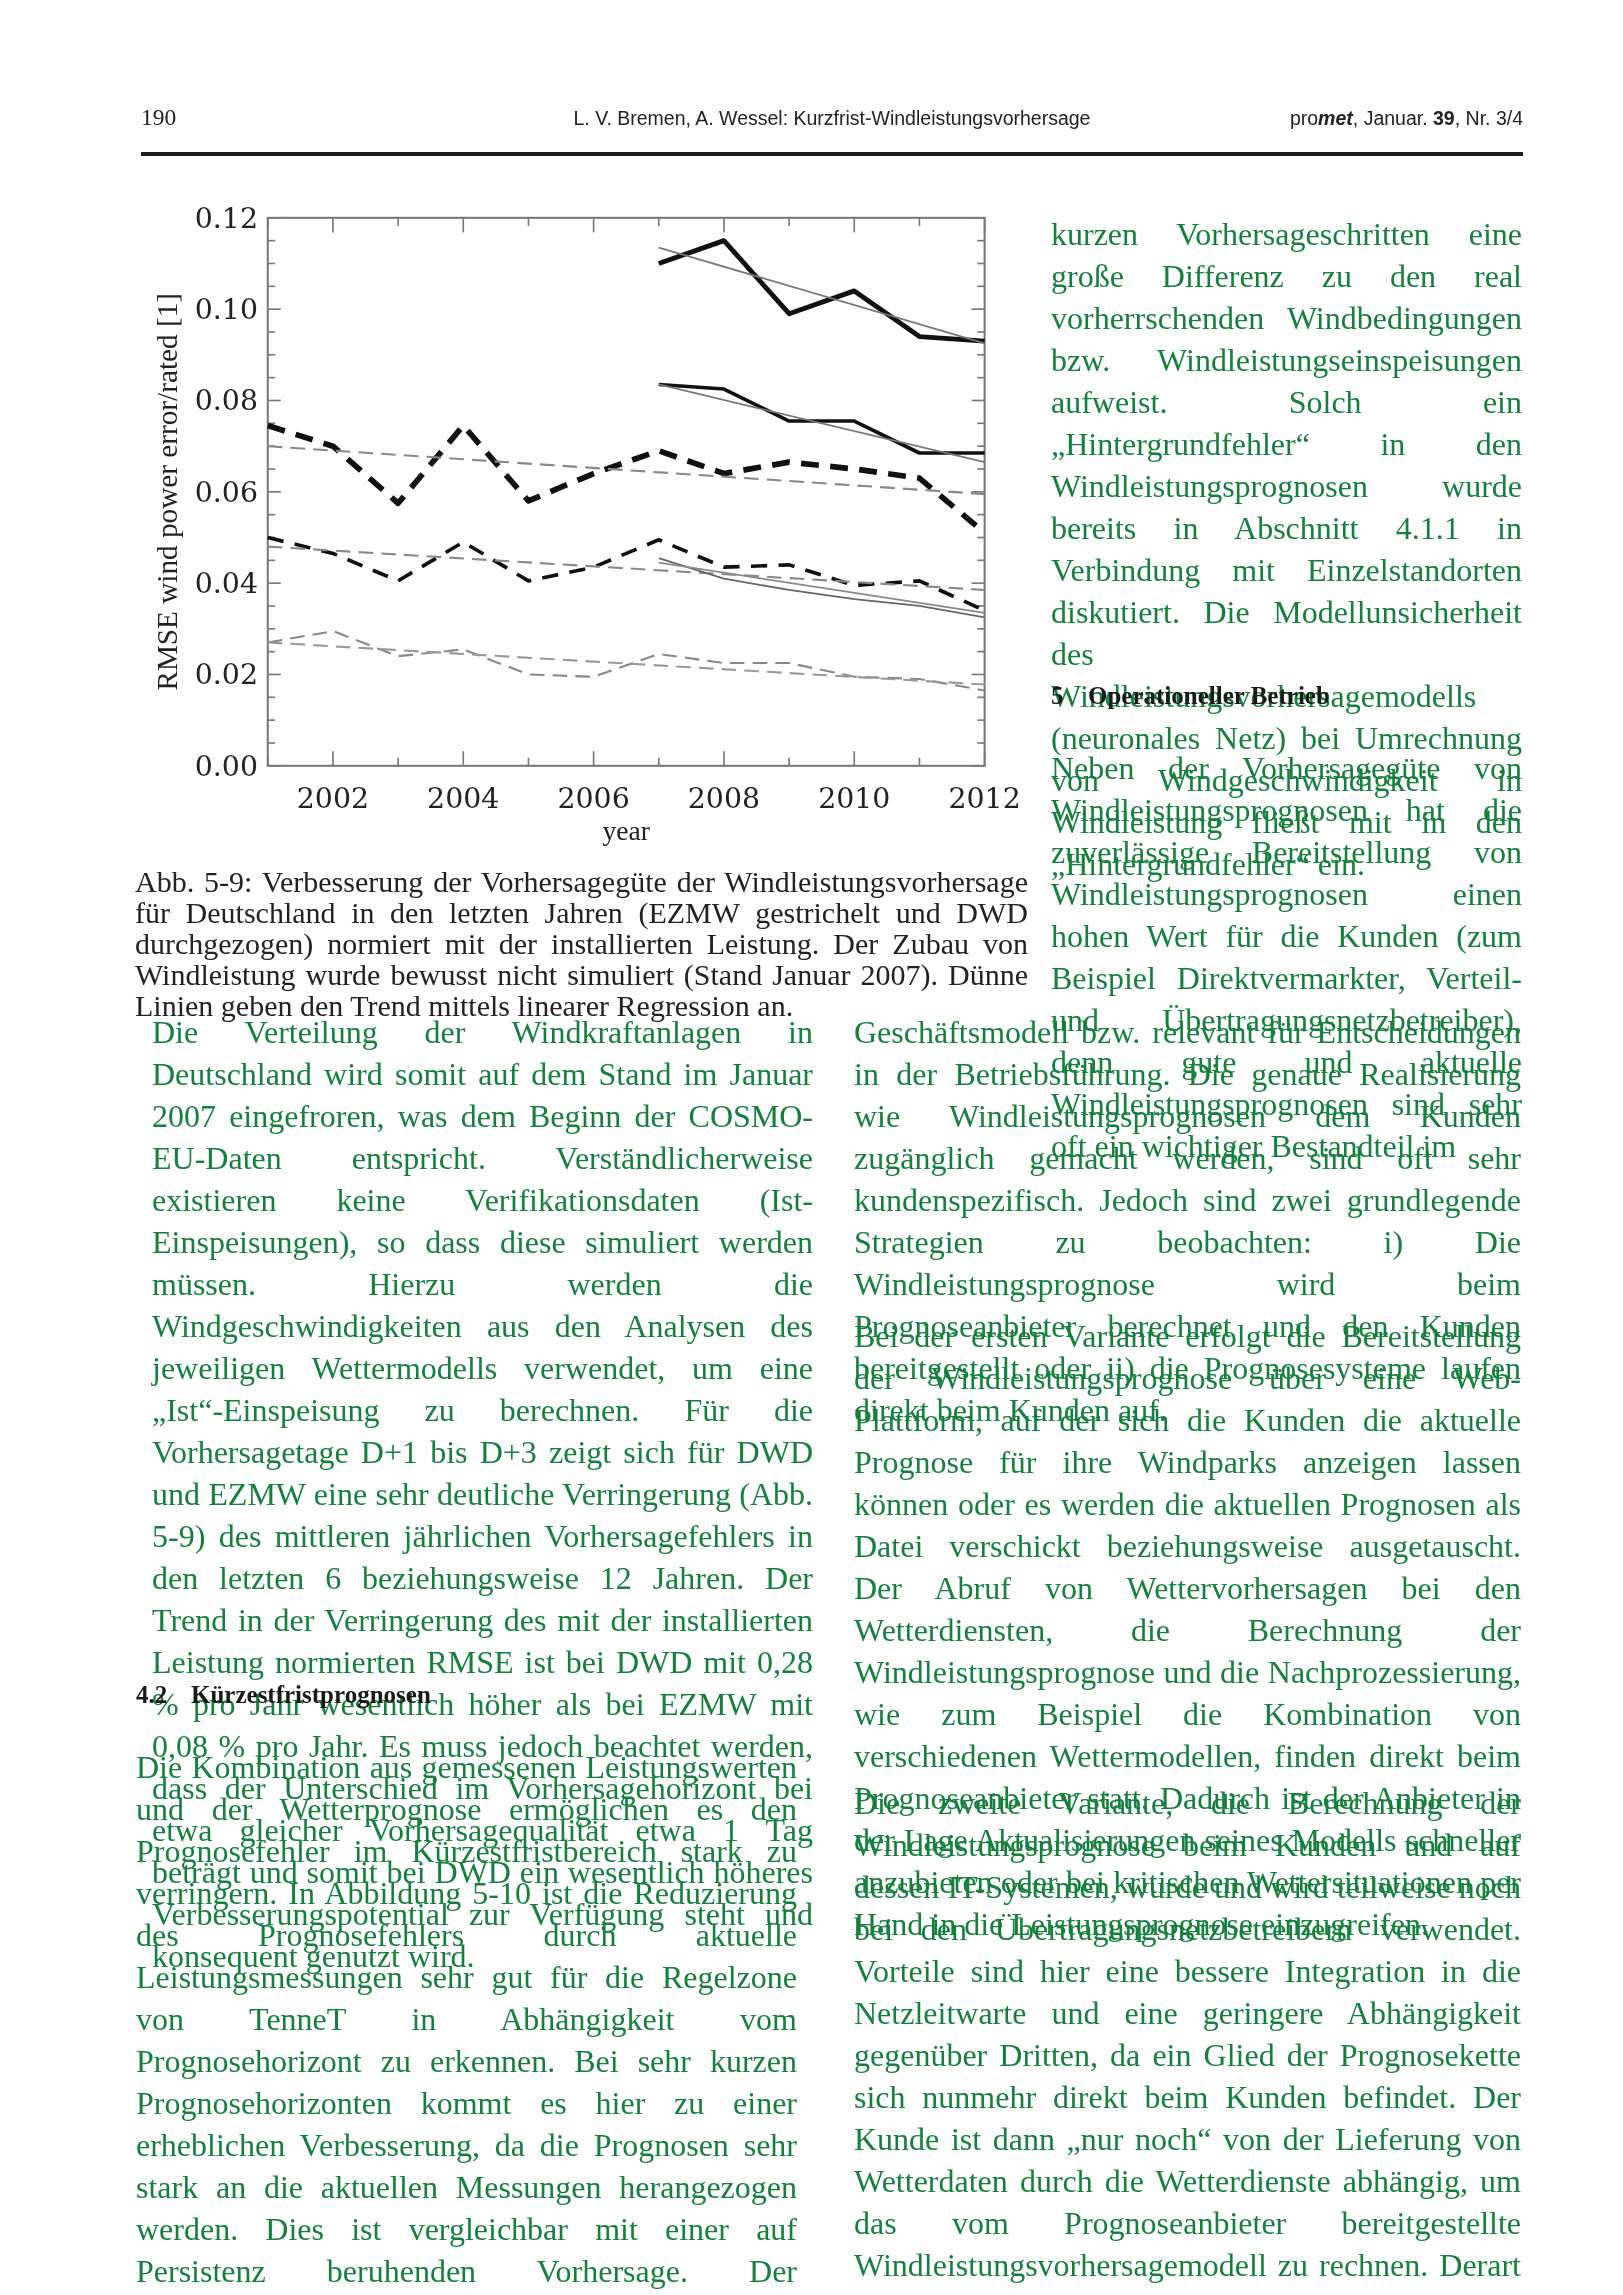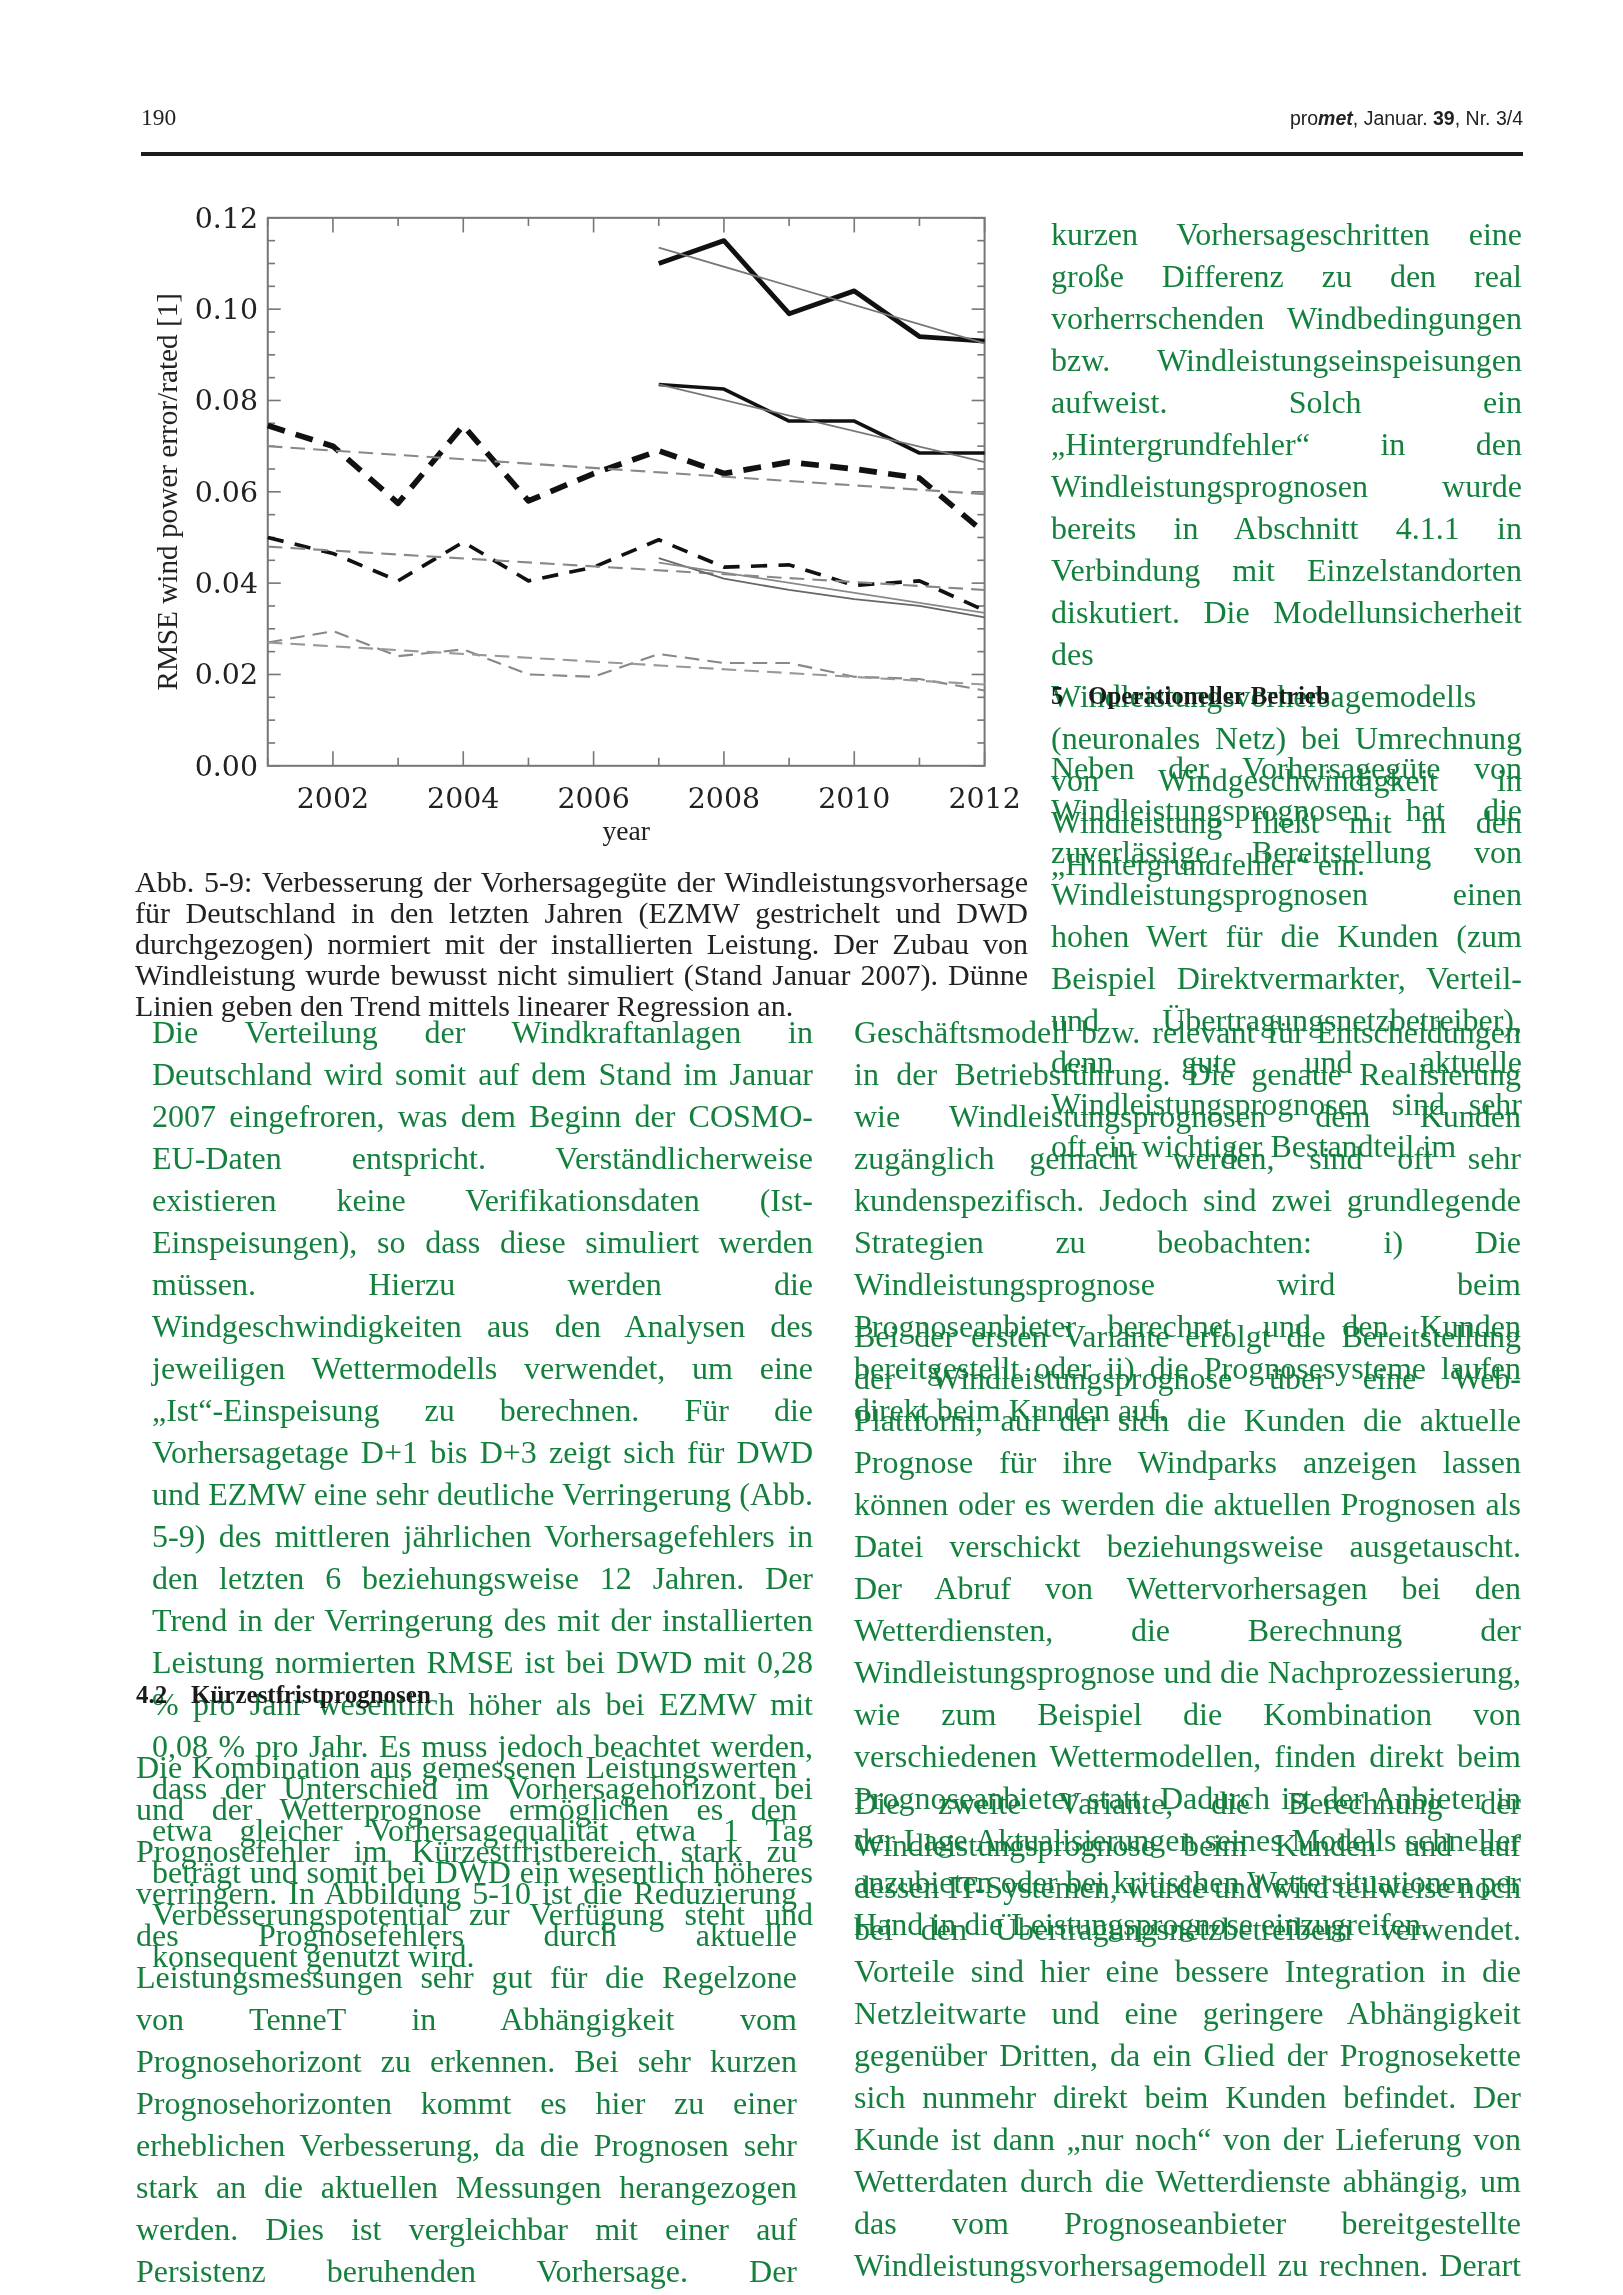--- a/index.html
+++ b/index.html
@@ -28,20 +28,21 @@
   .colL2 { top: 1746px; left: 136px; width: 661px; }
   .colR3 { top: 1011px; left: 854px; width: 667px; }
   .colR4 { top: 1315px; left: 854px; width: 667px; }
   .colR5 { top: 1782px; left: 854px; width: 667px; }
 </style>
 </head>
 <body>
 
 <div class="abs running-head">
   <span class="pn">190</span>
+  <span class="ct">L. V. Bremen, A. Wessel: Kurzfrist-Windleistungsvorhersage</span>
   <span class="jr"><span>pro</span><b><i>met</i></b><span>, Januar. </span><b>39</b><span>, Nr. 3/4</span></span>
 </div>
 <div class="abs rule"></div>
 
 <div class="abs chart">
   <svg id="chart-svg" width="893" height="666" viewBox="0 0 1100 820">
       <rect x="150" y="23" width="883" height="675" fill="none" stroke="#777" stroke-width="2.5"></rect>
       <line x1="150" y1="698" x2="166" y2="698" stroke="#777" stroke-width="2"></line>
       <line x1="1033" y1="698" x2="1017" y2="698" stroke="#777" stroke-width="2"></line>
       <line x1="150" y1="669.875" x2="159" y2="669.875" stroke="#777" stroke-width="2"></line>

